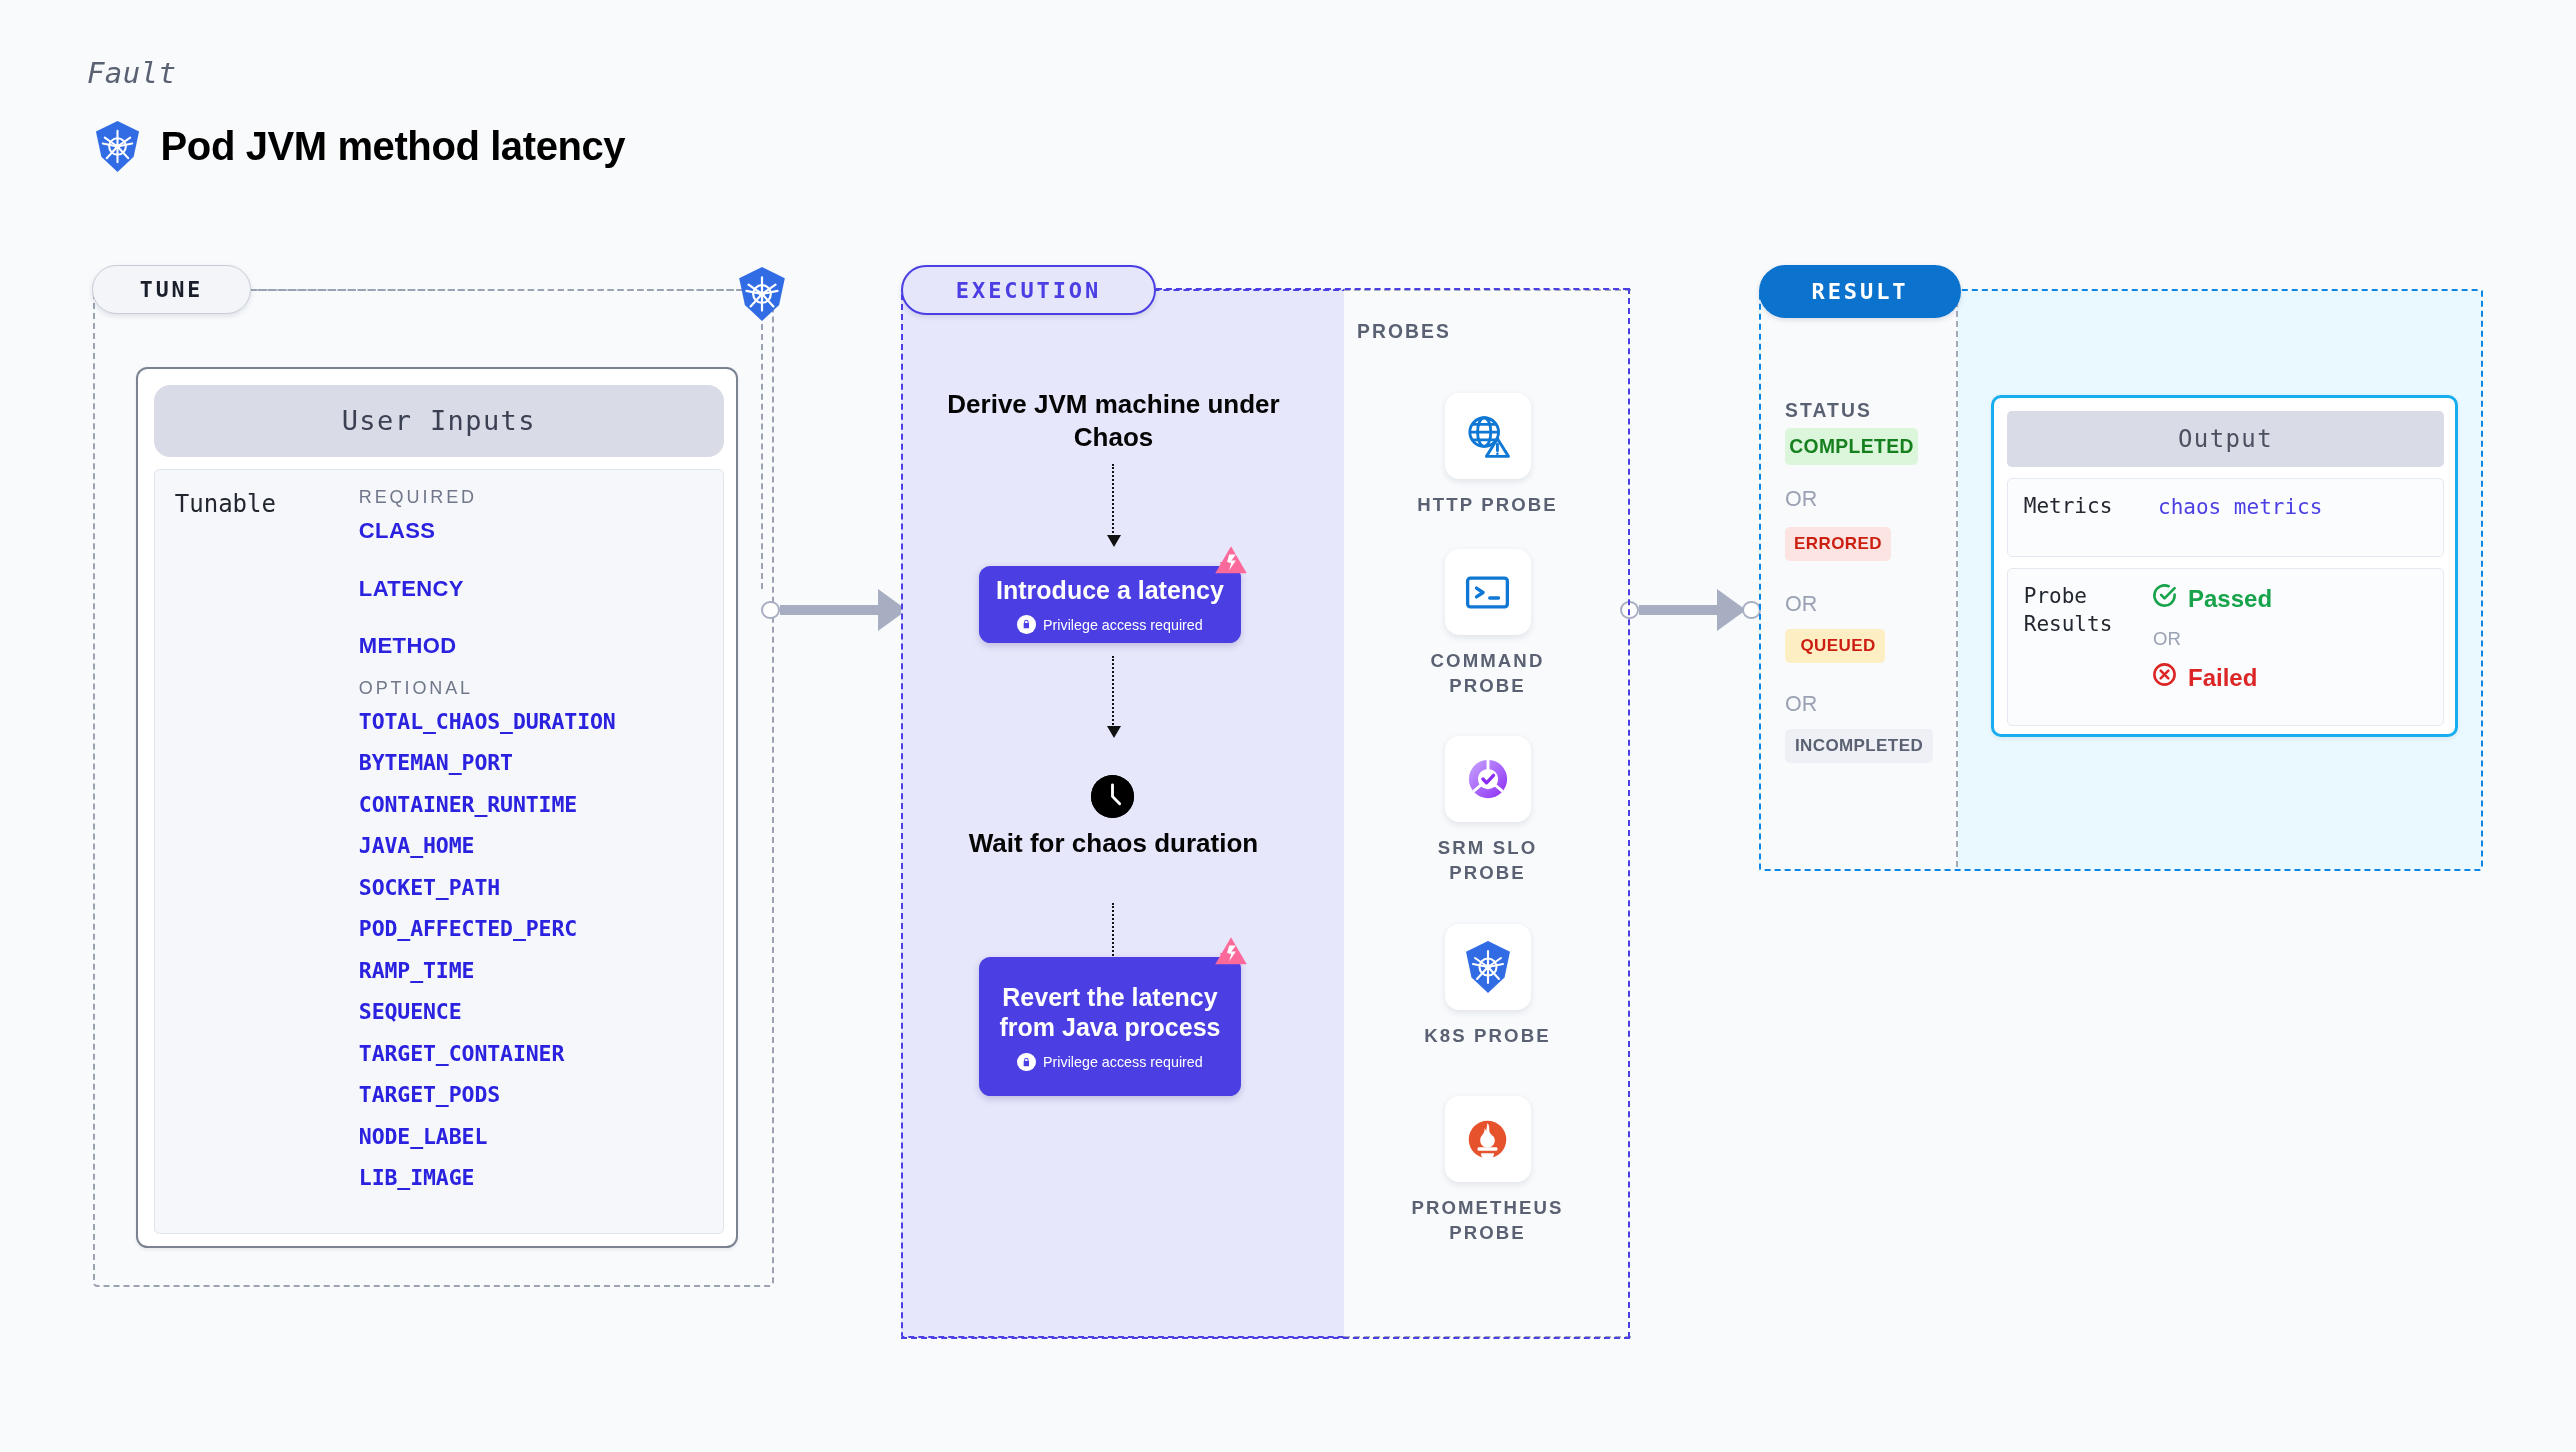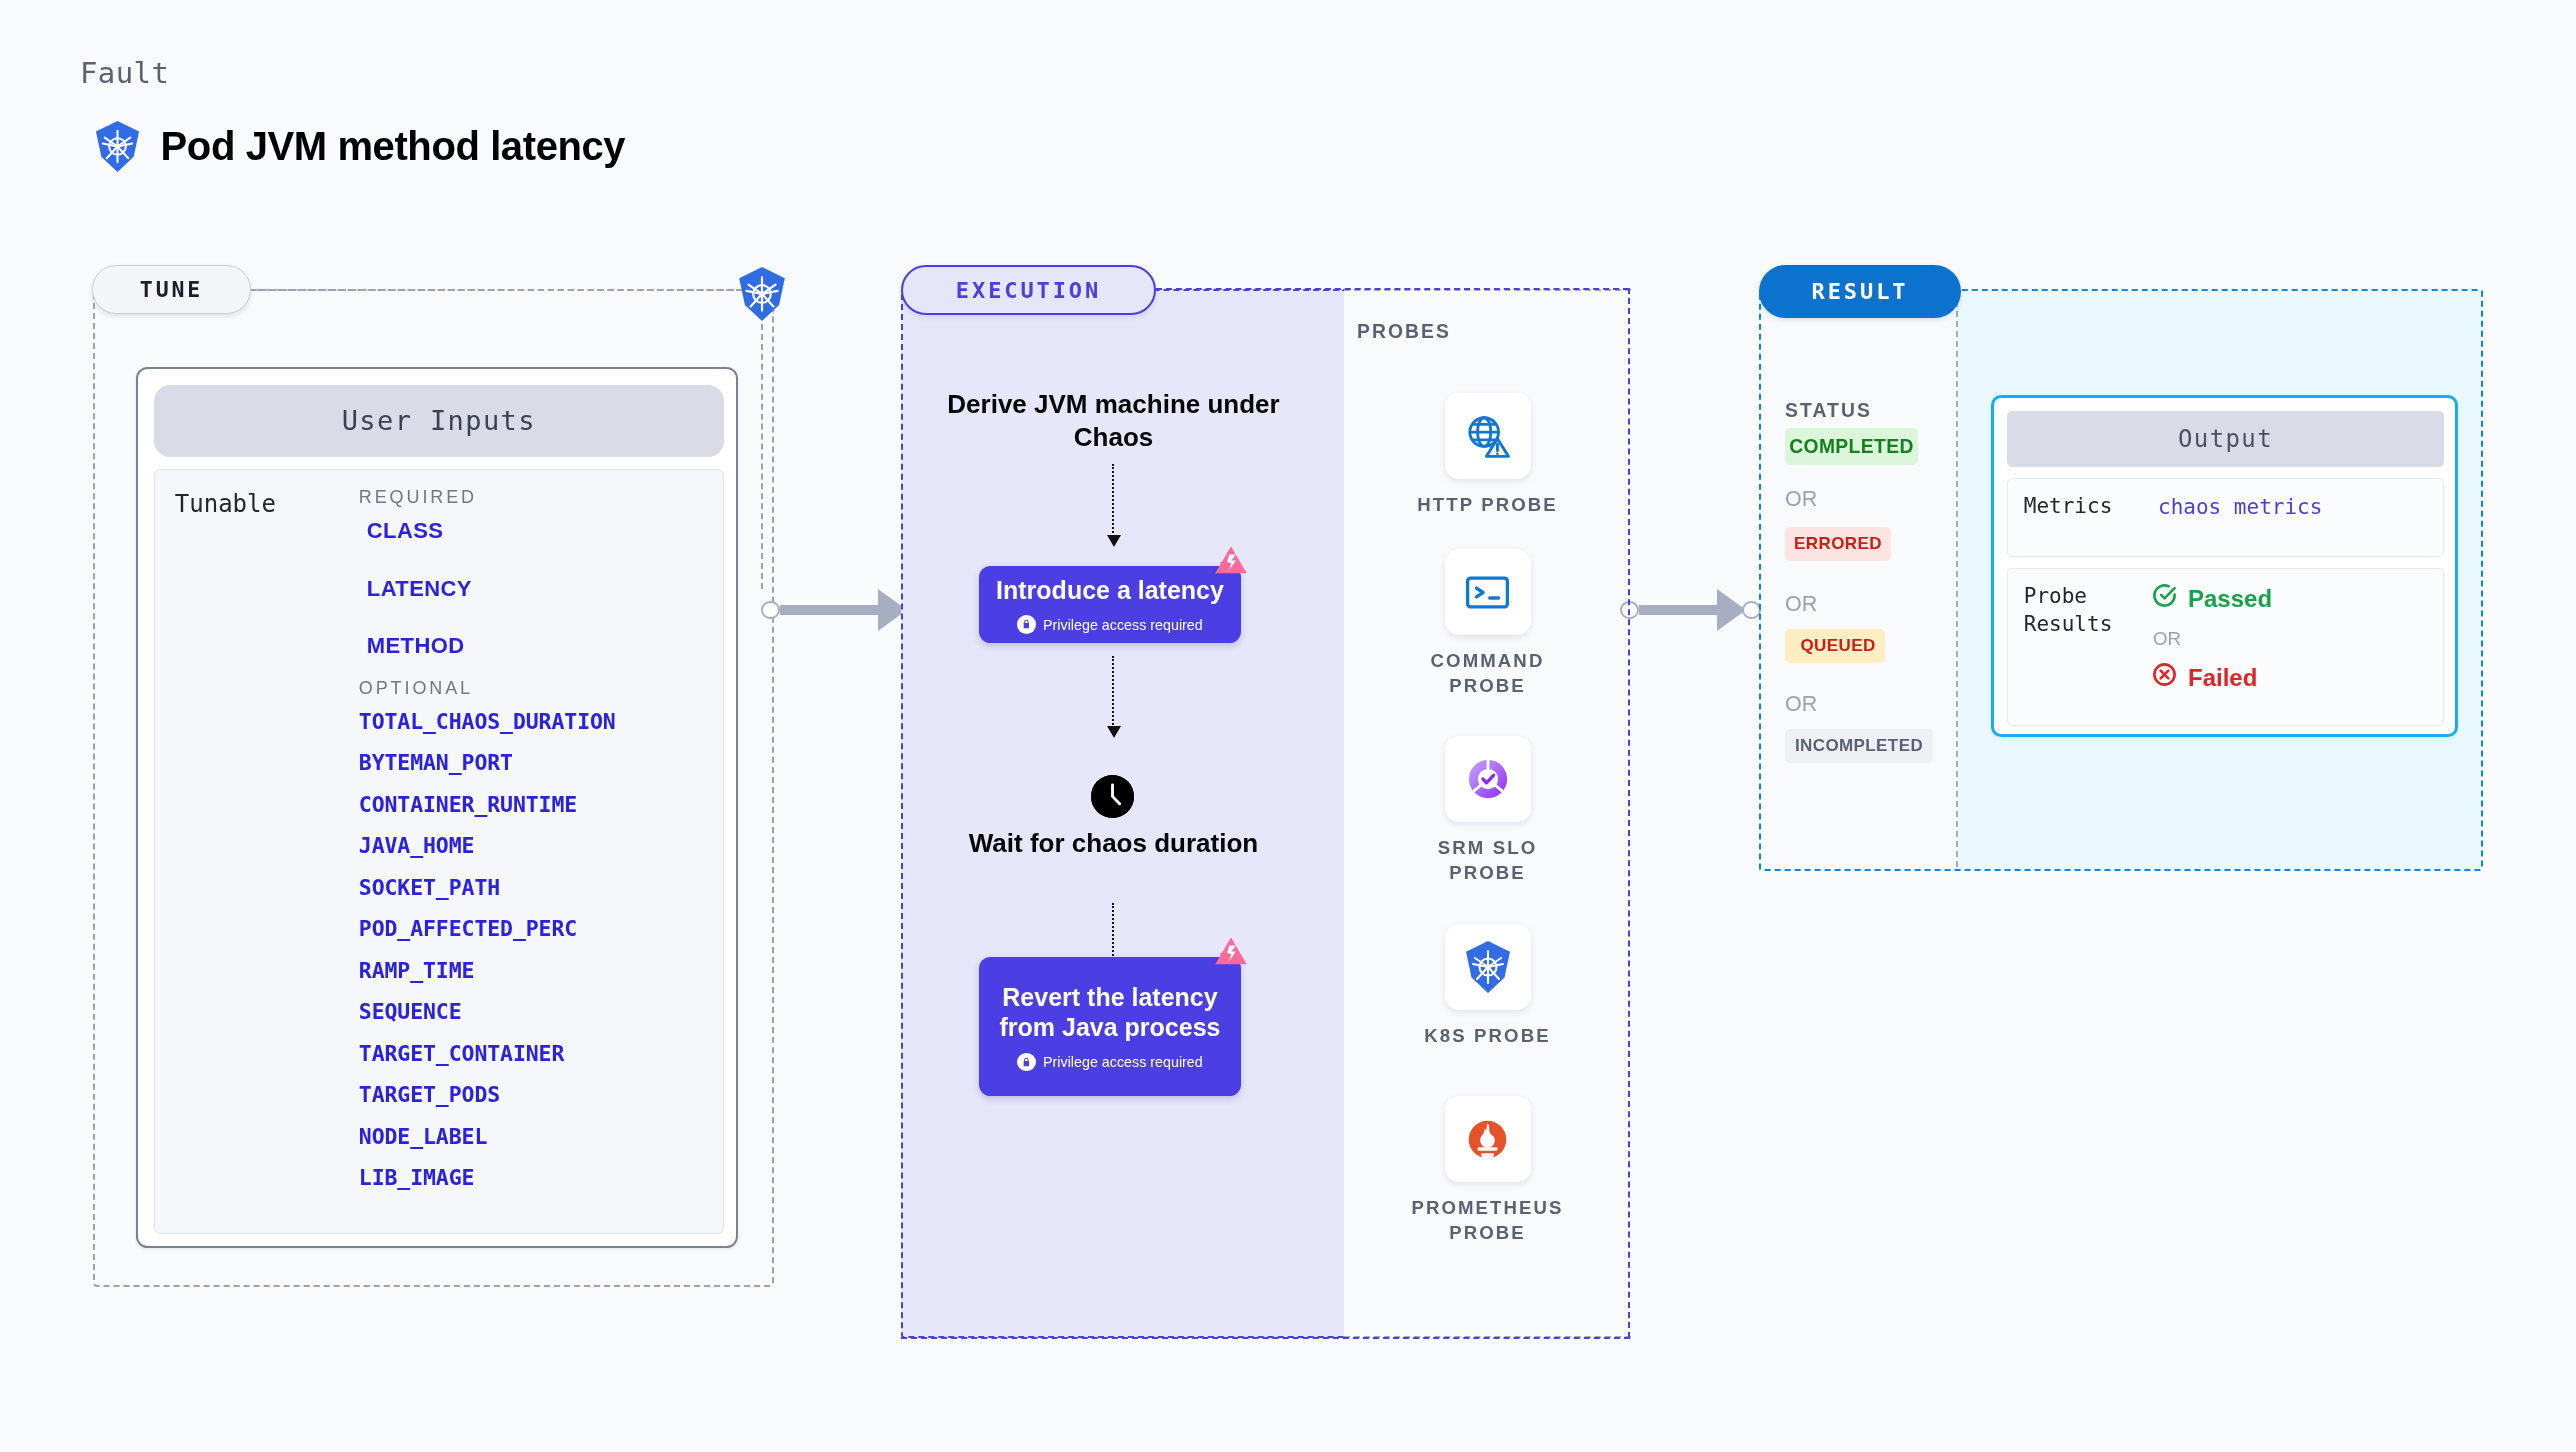--- a/index.html
+++ b/index.html
@@ -6,23 +6,23 @@
   html, body {
     width: 2576px; height: 1452px;
     background: #f8fafc;
     font-family: "Liberation Sans", sans-serif;
     overflow: hidden;
   }
   .page { position: relative; width: 2576px; height: 1452px; }
 
   
   .hdr-fault {
-    position: absolute; left: 80px; top: 56px;
-    font-family: "DejaVu Sans Mono", monospace;
-    font-size: 29px; color: #5a6172; letter-spacing: 0.4px;
+    position: absolute; left: 87px; top: 56px;
+    font-family: "DejaVu Sans Mono", monospace;
+    font-size: 29px; color: #5a6172; letter-spacing: 0.4px; font-style: italic;
   }
   .hdr-row {
     position: absolute; left: 93px; top: 120px;
     display: flex; align-items: center; gap: 18.6px;
   }
   .hdr-title {
     font-family: "Liberation Sans", sans-serif;
     font-size: 40px; font-weight: bold; color: #000;
     letter-spacing: -0.4px;
   }
@@ -89,21 +89,21 @@
     font-size: 24px; color: #22262f;
   }
   .param-col { position: absolute; left: 204px; top: 17px; width: 351px; }
   .param-group-title {
     font-family: "Liberation Sans", sans-serif;
     font-size: 18px; font-weight: 500; color: #707789;
     letter-spacing: 2.9px; margin-bottom: 10px;
   }
   .param-req { font-family: "Liberation Sans", sans-serif; font-size: 22px;
     font-weight: bold; color: #2b22e0; letter-spacing: 0.4px;
-    margin-bottom: 31.5px; margin-left: 8px; }
+    margin-bottom: 31.5px; }
   .param-req:last-child { margin-bottom: 0; }
   .param-opt { font-family: "DejaVu Sans Mono", monospace; font-size: 21.5px;
     font-weight: bold; color: #2b22e0; letter-spacing: -0.1px;
     margin-bottom: 16.5px; }
 
   
   .exec-box {
     left: 901px; top: 289px; width: 443px; height: 1049px;
     border: 2.9px dashed #4b3fe4; border-right: none;
     background: #e7e7fb; border-radius: 2.9px 0 0 2.9px;

